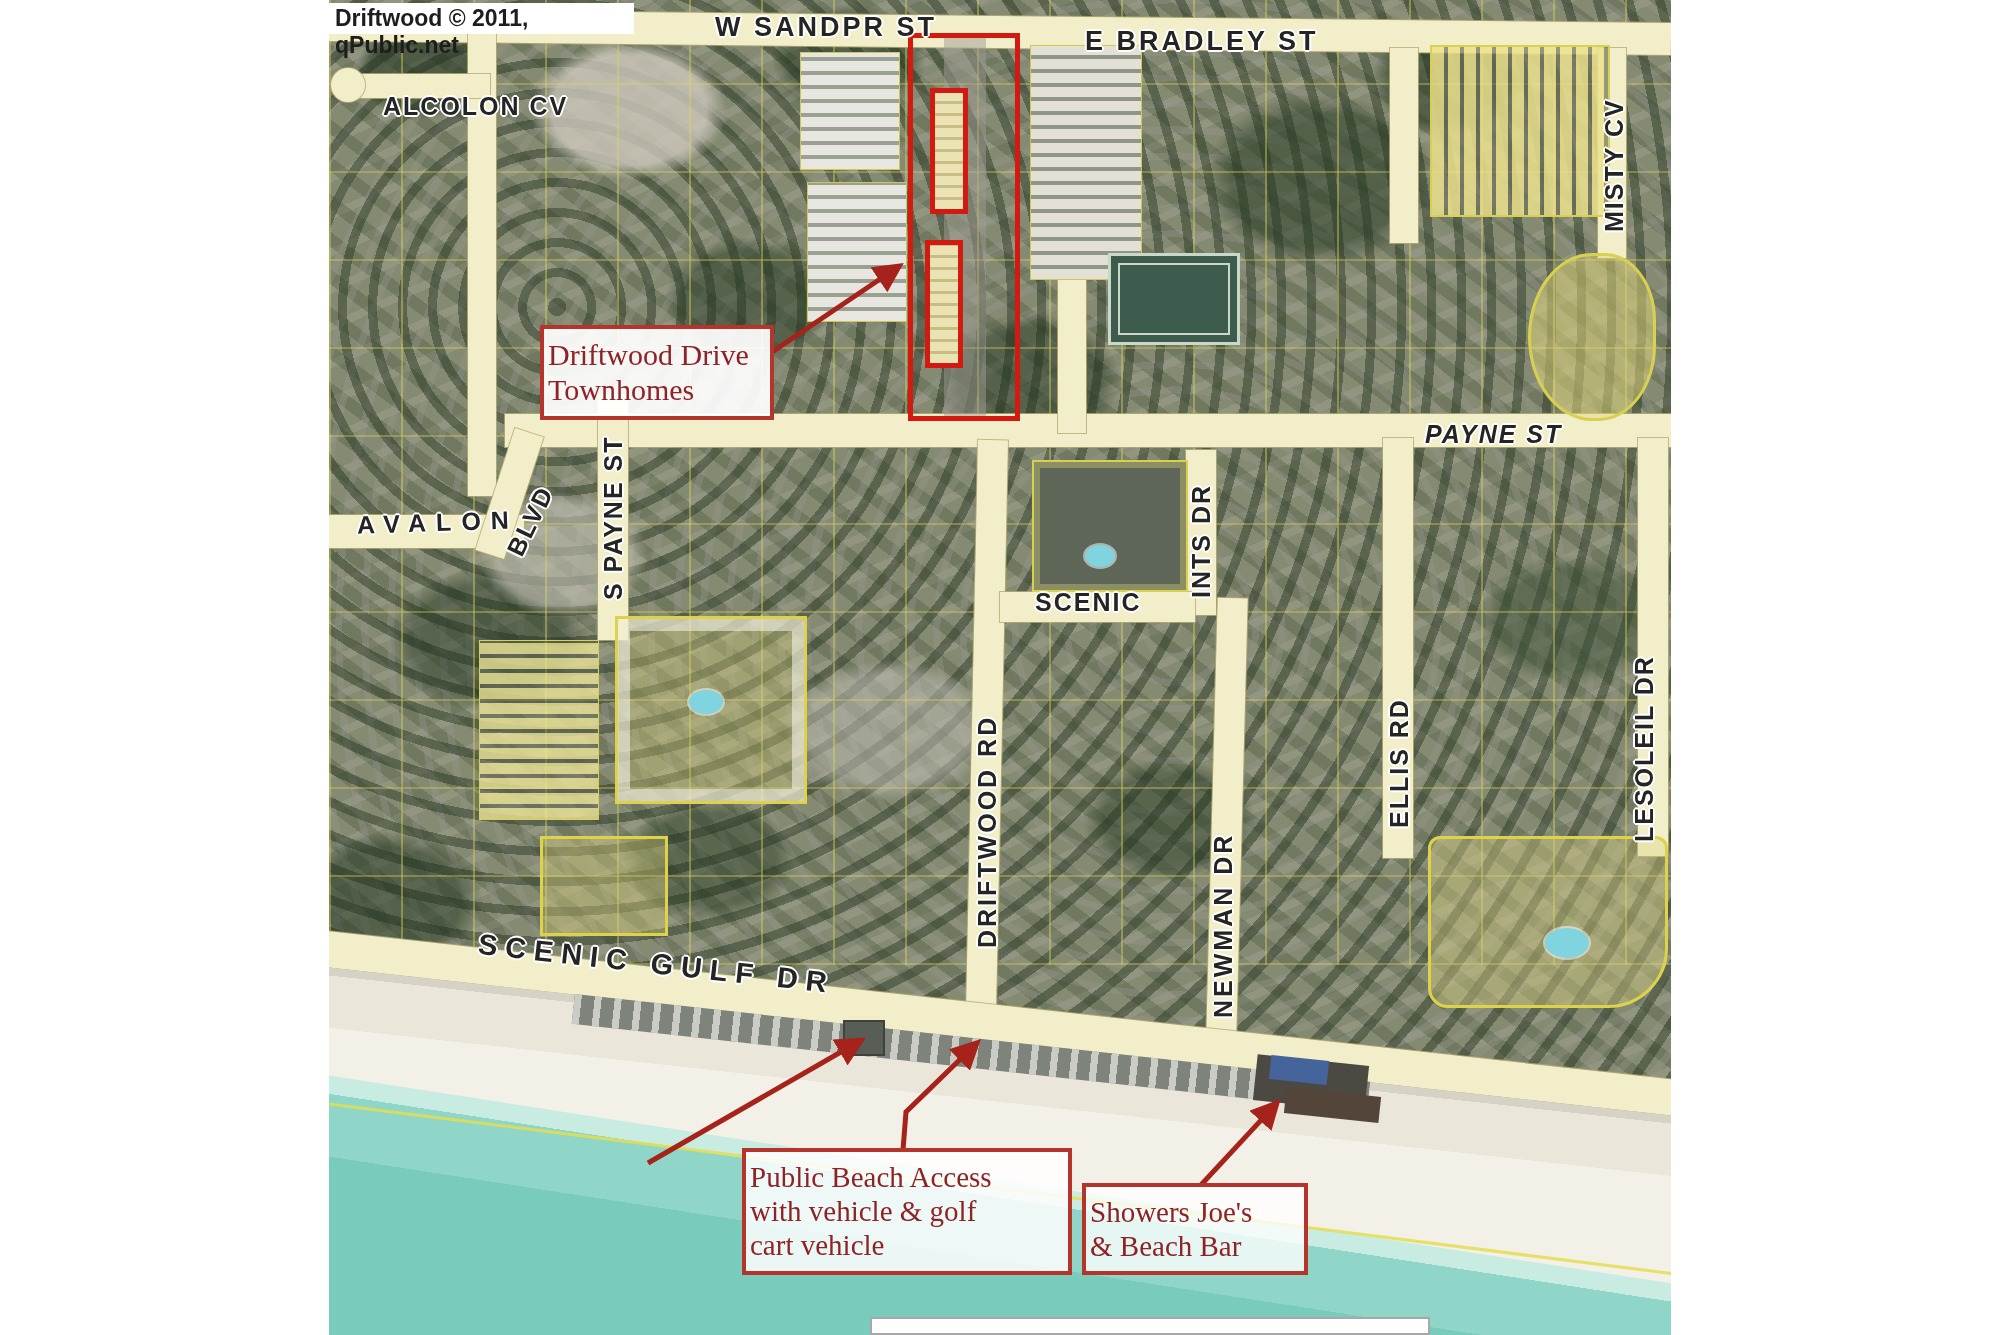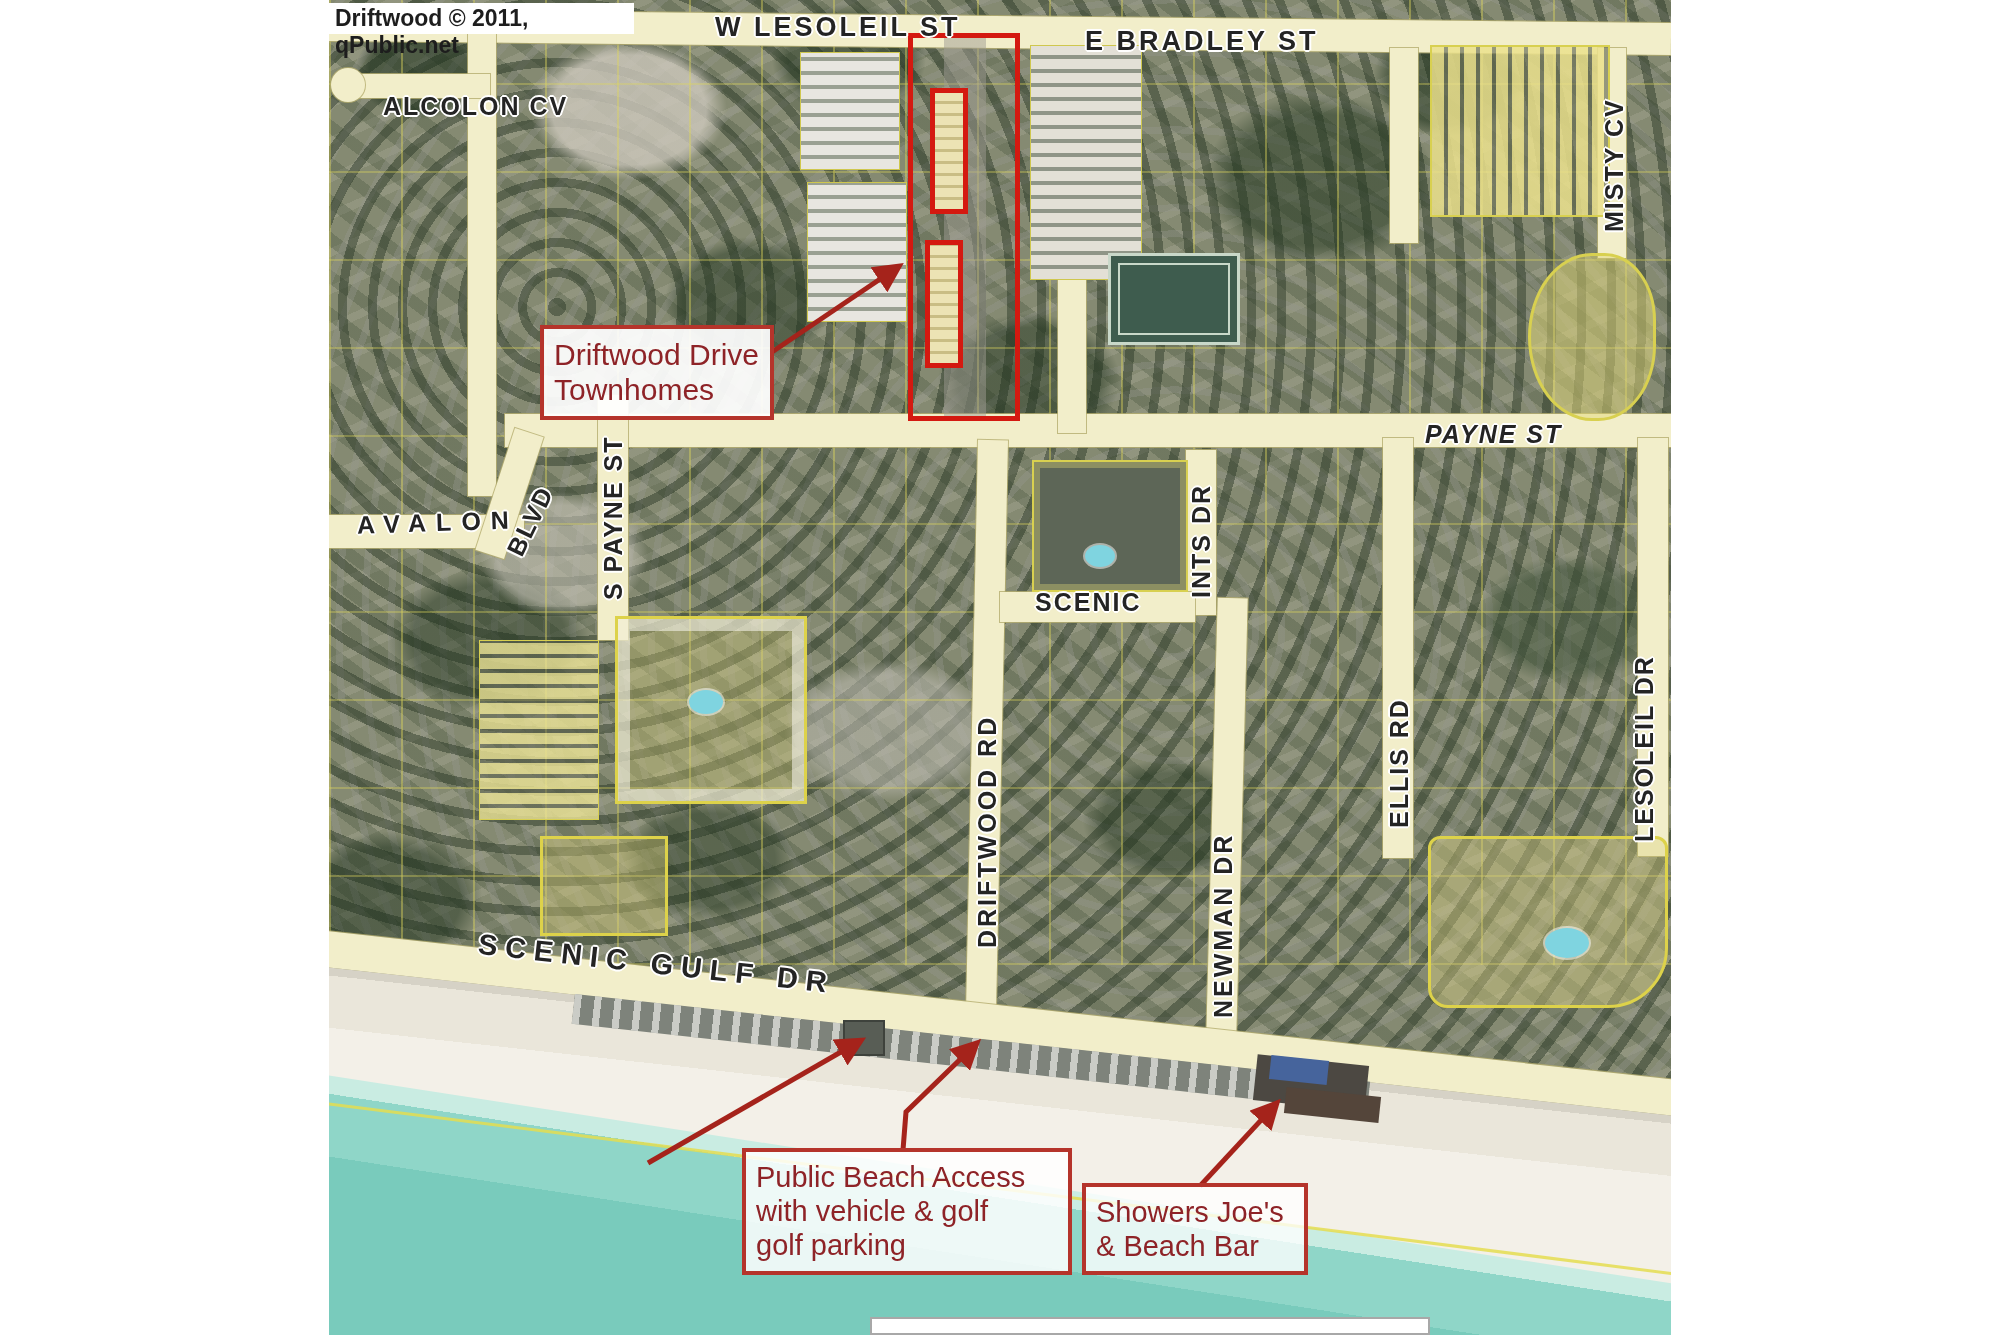--- a/index.html
+++ b/index.html
@@ -35,21 +35,21 @@
             repeating-linear-gradient(0deg, rgba(222,214,92,.42) 0 2px, transparent 2px 88px); }
   .road { position:absolute; background:var(--road-fill,#f2eeca); box-shadow:0 0 0 1px rgba(180,172,110,.8); }
   .bldg { position:absolute; }
   .pool { position:absolute; border-radius:50%; background:#7fd4e0; box-shadow:0 0 0 2px rgba(255,255,255,.5); }
   .slbl { position:absolute; font-size:25px; font-weight:700; color:#242424; letter-spacing:2px; white-space:nowrap;
           text-shadow:-2px 0 0 #fff, 2px 0 0 #fff, 0 -2px 0 #fff, 0 2px 0 #fff,
                       -1px -1px 0 #fff, 1px -1px 0 #fff, -1px 1px 0 #fff, 1px 1px 0 #fff; }
   .vert { transform:rotate(-90deg); transform-origin:0 0; }
   .redbox { position:absolute; border:5px solid var(--annotation-red,#d41910); }
   .callout { position:absolute; border:4px solid var(--callout-border,#b5342b); color:var(--callout-text,#8e2327);
-             background:rgba(255,255,255,.85); padding:8px 10px; font-size:29px; line-height:1.18; }
+             background:rgba(255,255,255,.85); padding:8px 4px; font-size:29px; line-height:1.18;font-family:Liberation Serif, serif; }
   .copyright { position:absolute; left:0; top:3px; width:305px; height:31px; background:#ffffff;
                color:#1d1d1d; font-size:23px; font-weight:700; padding:2px 6px; }
   .leaders { position:absolute; left:0; top:0; pointer-events:none; }
   .cutbox { position:absolute; left:541px; top:1317px; width:560px; height:18px; background:#ffffff; border:2px solid #a8a8a8; }
 </style>
 </head>
 <body>
 
 <div class="page">
   <div class="map">
@@ -109,21 +109,21 @@
         <marker id="arrow" markerWidth="6" markerHeight="6" refX="4.6" refY="3" orient="auto">
           <path d="M0,0 L6,3 L0,6 Z" fill="var(--leader-red,#a5231b)"></path>
         </marker>
       </defs>
       <path d="M443,352 L569,267" stroke="var(--leader-red,#a5231b)" stroke-width="5" fill="none" marker-end="url(#arrow)"></path>
       <path d="M319,1163 L531,1041" stroke="var(--leader-red,#a5231b)" stroke-width="5" fill="none" marker-end="url(#arrow)"></path>
       <path d="M574,1150 L577,1112 L647,1044" stroke="var(--leader-red,#a5231b)" stroke-width="5" fill="none" marker-end="url(#arrow)"></path>
       <path d="M871,1186 L947,1104" stroke="var(--leader-red,#a5231b)" stroke-width="5" fill="none" marker-end="url(#arrow)"></path>
     </svg>
 
-    <div class="slbl" style="left:386px;top:12px;font-size:27px;letter-spacing:3px;">W LESOLEIL ST</div>
+    <div class="slbl" style="left:386px;top:12px;font-size:27px;letter-spacing:3px;">W SANDPR ST</div>
     <div class="slbl" style="left:756px;top:26px;font-size:27px;letter-spacing:3px;">E BRADLEY ST</div>
     <div class="slbl" style="left:54px;top:92px;">ALCOLON CV</div>
     <div class="slbl vert" style="left:1271px;top:232px;">MISTY CV</div>
     <div class="slbl" style="left:1096px;top:420px;font-style:italic;">PAYNE ST</div>
     <div class="slbl" style="left:28px;top:508px;letter-spacing:10px;transform:rotate(-2deg);">AVALON</div>
     <div class="slbl" style="left:172px;top:548px;transform:rotate(-64deg);transform-origin:0 0;">BLVD</div>
     <div class="slbl vert" style="left:270px;top:600px;">S PAYNE ST</div>
     <div class="slbl" style="left:706px;top:588px;">SCENIC</div>
     <div class="slbl vert" style="left:858px;top:598px;">INTS DR</div>
     <div class="slbl vert" style="left:644px;top:948px;letter-spacing:3px;">DRIFTWOOD RD</div>
@@ -132,21 +132,21 @@
     <div class="slbl vert" style="left:1301px;top:842px;">LESOLEIL DR</div>
     <div class="slbl" style="left:151px;top:928px;font-size:29px;letter-spacing:8px;transform:rotate(6.3deg);transform-origin:0 0;">SCENIC GULF DR</div>
 
     <div class="callout" style="left:211px;top:325px;width:234px;background:rgba(255,255,255,.93);font-size:30px;">
       <div>Driftwood Drive</div>
       <div>Townhomes</div>
     </div>
     <div class="callout" style="left:413px;top:1148px;width:330px;background:rgba(255,255,255,.85);">
       <div>Public Beach Access</div>
       <div>with vehicle &amp; golf</div>
-      <div>golf parking</div>
+      <div>cart vehicle</div>
     </div>
     <div class="callout" style="left:753px;top:1183px;width:226px;background:rgba(255,255,255,.78);">
       <div>Showers Joe's</div>
       <div>&amp; Beach Bar</div>
     </div>
 
     <div class="copyright">Driftwood © 2011, qPublic.net</div>
     <div class="cutbox"></div>
   </div>
 </div>

